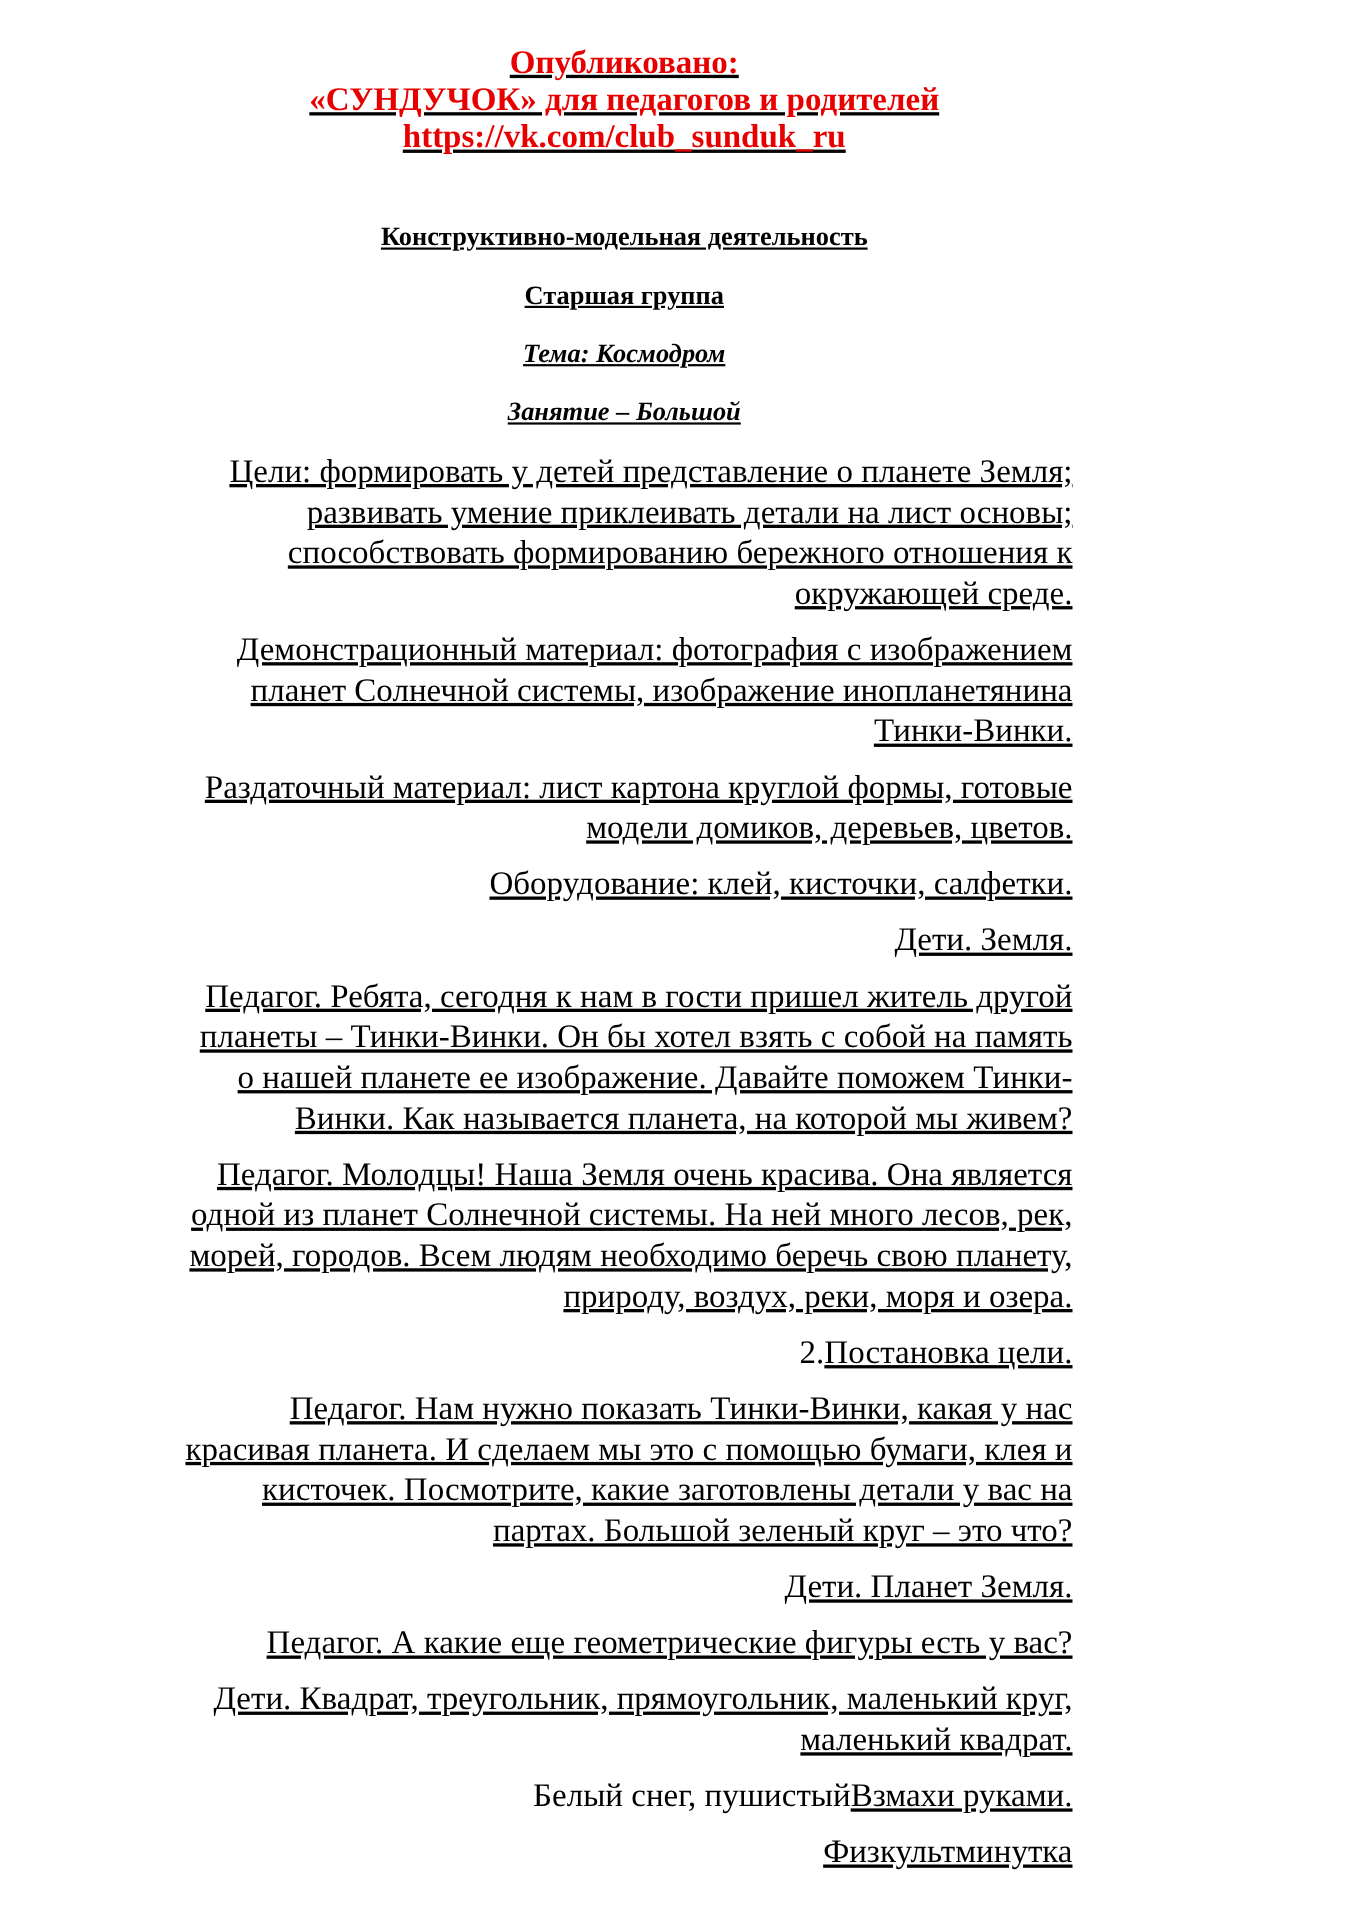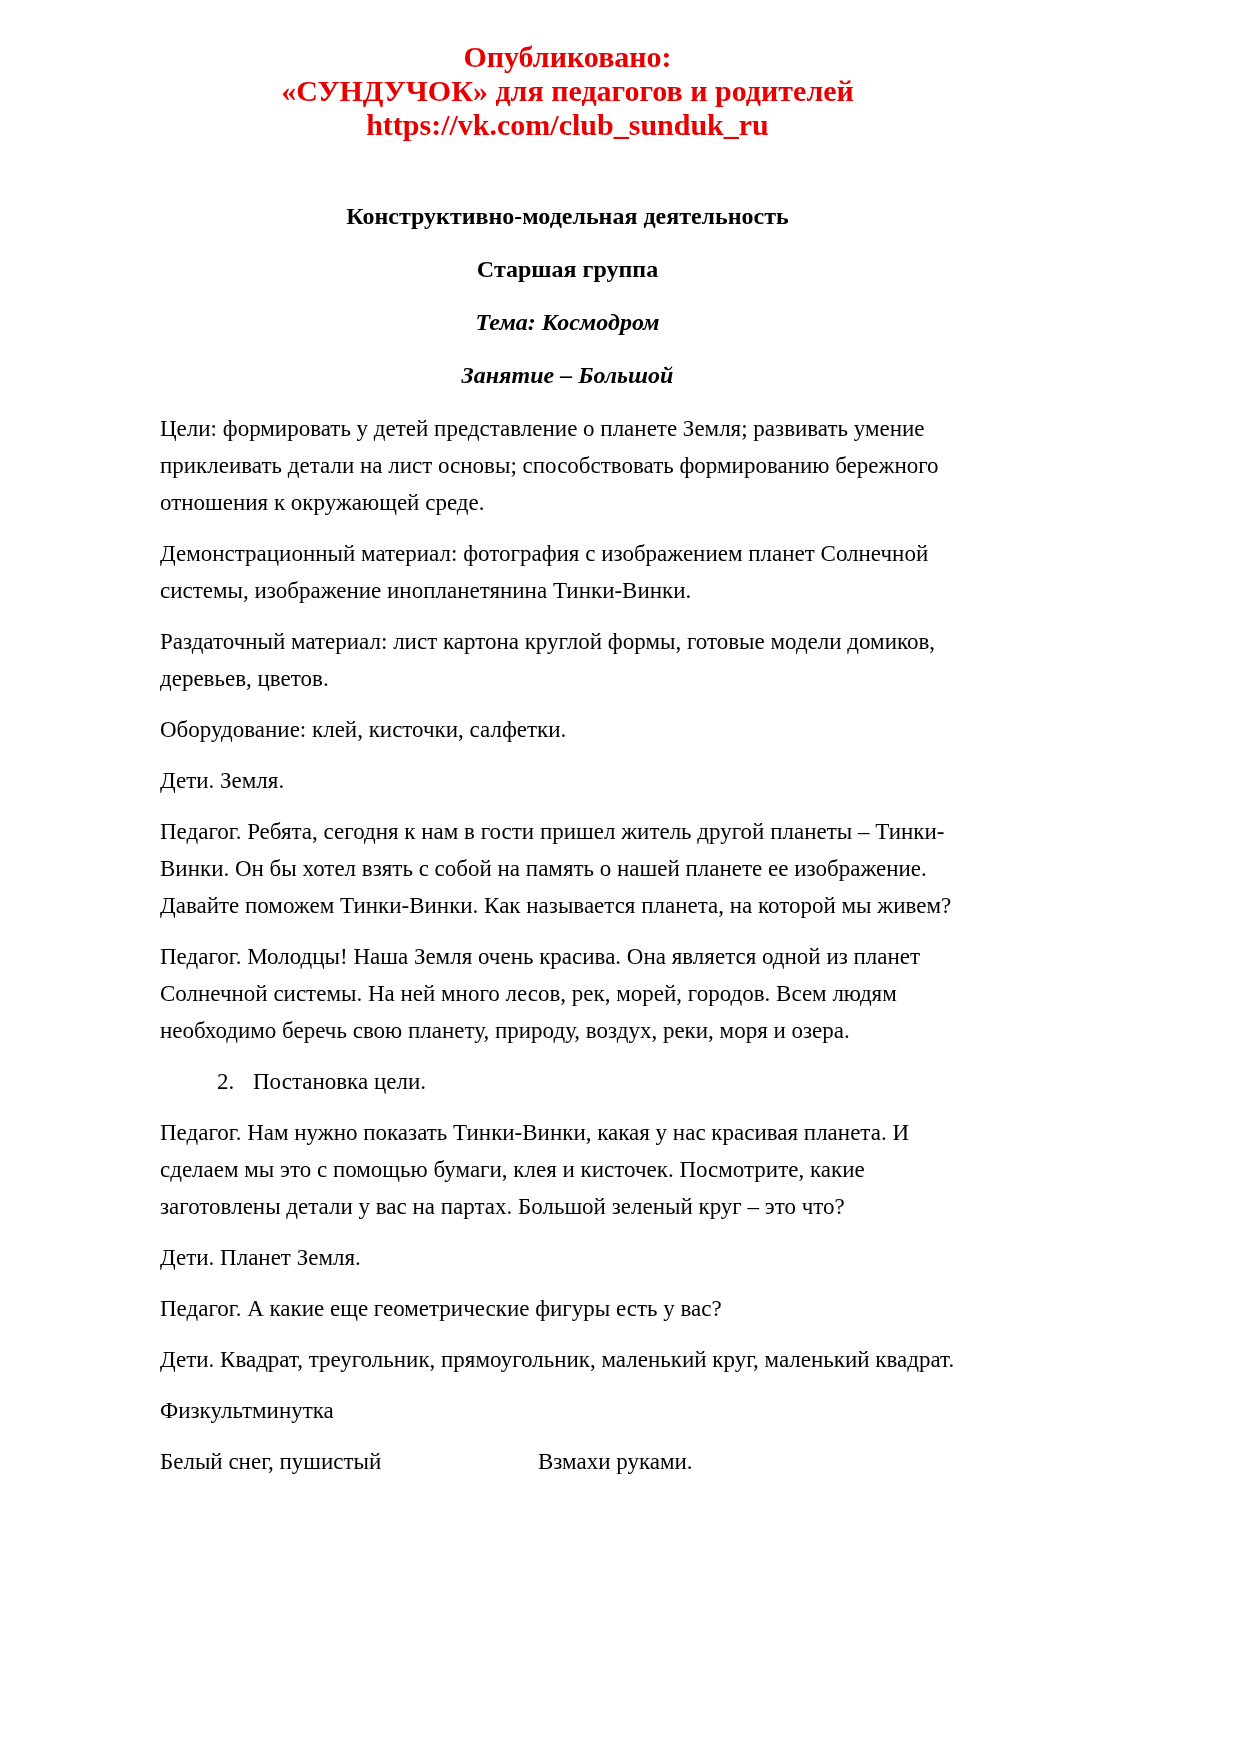--- a/index.html
+++ b/index.html
@@ -11,43 +11,44 @@
     font-family: "Liberation Serif", "DejaVu Serif", serif;
     -webkit-font-smoothing: antialiased;
   }
   :root { --accent: #e80000; }
   .page {
     box-sizing: border-box;
     width: 1060px;
     height: 1754px;
     padding: 40px 85px 40px 160px;
     overflow: hidden;
+    text-decoration: underline;
   }
   .pub-header {
     text-align: center;
     font-weight: bold;
     color: var(--accent);
     font-size: 30px;
     line-height: 34px;
     margin: 0 0 56px 0;
   }
   .pub-header .vk-url { color: var(--accent); text-decoration: none; }
   .doc-title {
     text-align: center;
     font-weight: bold;
     font-size: 24px;
     line-height: 37px;
     margin: 0 0 16px 0;
   }
   .doc-title.italic { font-style: italic; }
   .para {
-    font-size: 23px;
+    font-size: 30px;
     line-height: 37px;
     margin: 0 0 14px 0;
-    text-align: left;
+    text-align: right;
   }
   .para.list { margin-left: 57px; }
   .para.list .num { display: inline-block; width: 36px; }
   .para.cols .col1 { display: inline-block; width: 378px; }
 </style>
 </head>
 <body>
 
 <div class="page">
 
@@ -80,17 +81,17 @@
   <p class="para list"><span class="num">2.</span><span>Постановка цели.</span></p>
 
   <p class="para">Педагог. Нам нужно показать Тинки-Винки, какая у нас красивая планета. И сделаем мы это с помощью бумаги, клея и кисточек. Посмотрите, какие заготовлены детали у вас на партах. Большой зеленый круг – это что?</p>
 
   <p class="para">Дети. Планет Земля.</p>
 
   <p class="para">Педагог. А какие еще геометрические фигуры есть у вас?</p>
 
   <p class="para">Дети. Квадрат, треугольник, прямоугольник, маленький круг, маленький квадрат.</p>
 
+  <p class="para cols"><span class="col1">Белый снег, пушистый</span><span>Взмахи руками.</span></p>
+
   <p class="para">Физкультминутка</p>
-
-  <p class="para cols"><span class="col1">Белый снег, пушистый</span><span>Взмахи руками.</span></p>
 
 </div>
 
 </body></html>

